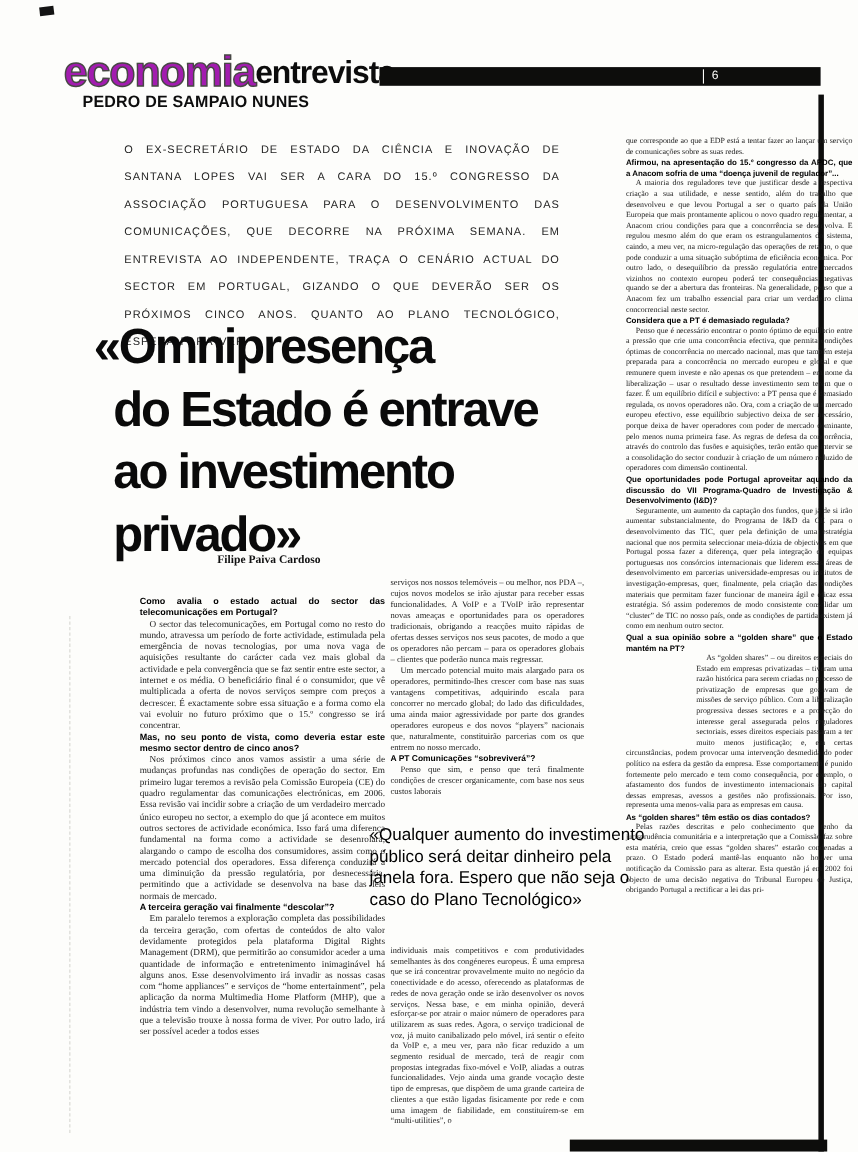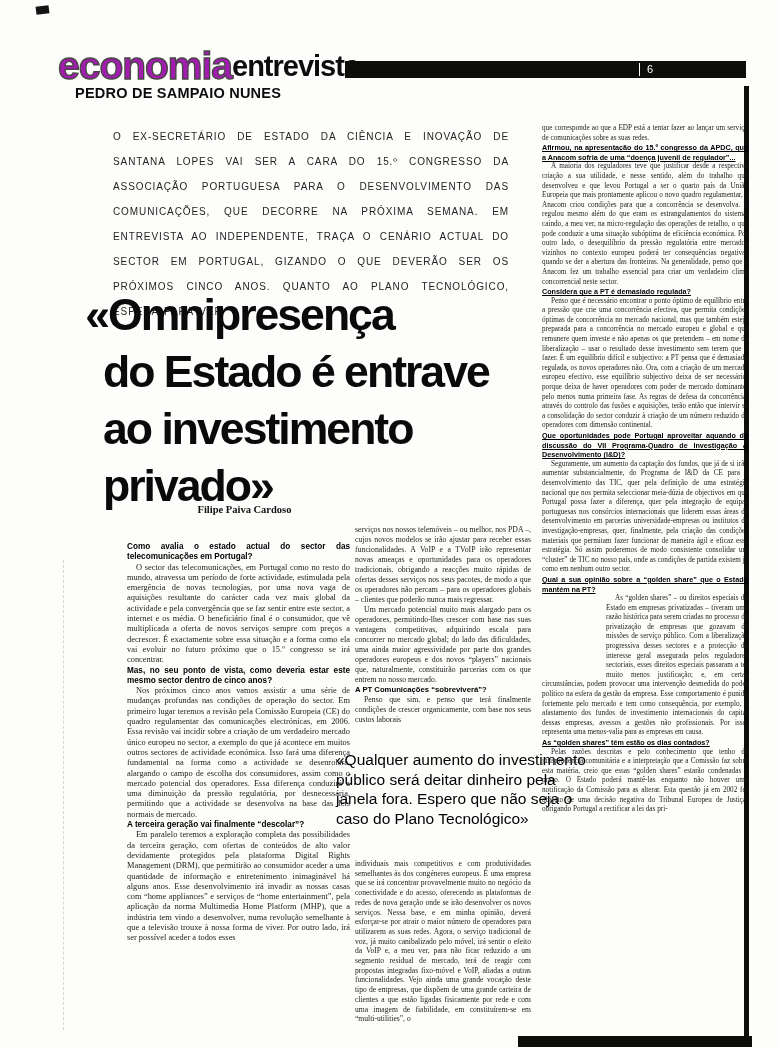--- a/index.html
+++ b/index.html
@@ -64,22 +64,22 @@
   .bodycol .para.a.cont{text-indent:0;}
   .bodycol .para.q{
     font-family:"Liberation Sans","DejaVu Sans",sans-serif;
     font-weight:700;color:#000;text-indent:0;
   }
   .col-left{left:127px;top:542px;width:223px;font-size:8.4px;line-height:10.3px;}
   .col-left .para.q{font-size:8.2px;line-height:10.3px;}
   .col-mid-top{left:355px;top:525px;width:176px;font-size:7.8px;line-height:10px;}
   .col-mid-top .para.q{font-size:7.7px;line-height:10px;}
   .col-mid-bottom{left:355px;top:846px;width:176px;font-size:7.6px;line-height:9.7px;margin-top:13px;}
-  .col-right{left:542px;top:124px;width:206px;font-size:7.2px;line-height:9.6px;}
-  .col-right .para.q{font-size:7.2px;line-height:9.6px;text-decoration:underline;}
+  .col-right{left:569px;top:124px;width:206px;font-size:7.2px;line-height:9.6px;}
+  .col-right .para.q{font-size:7.2px;line-height:9.6px;}
   .pq-spacer{float:left;width:58px;height:80px;margin:1px 6px 2px 0;}
 
   
   .pull-quote{
     left:336px;top:750px;width:250px;text-align:left;
     font-family:"Liberation Sans","DejaVu Sans",sans-serif;
     font-size:15.5px;line-height:19.5px;font-weight:400;color:#000000;
   }
 
   

